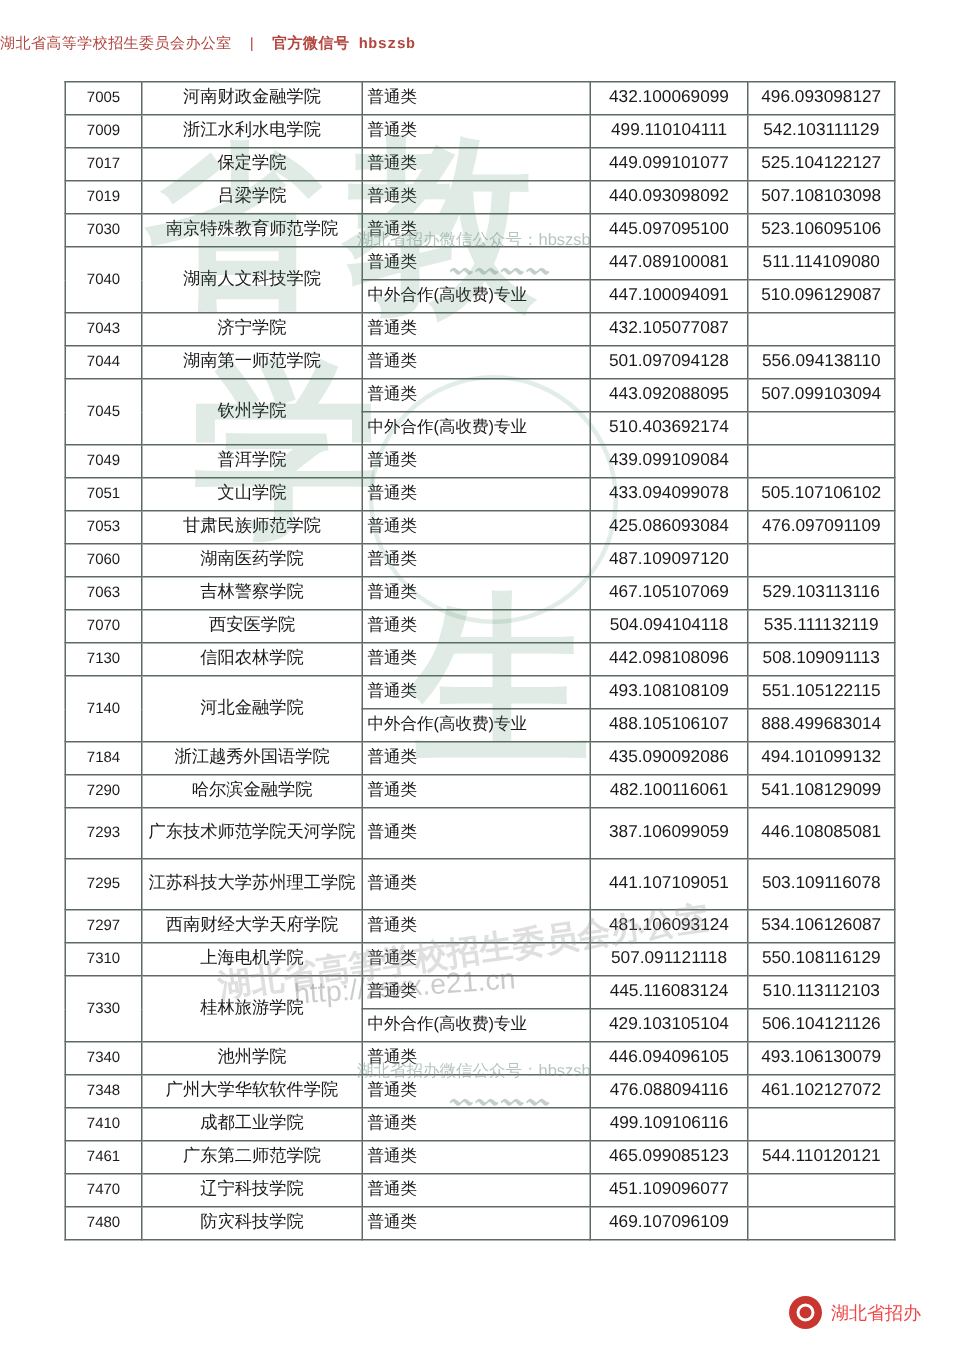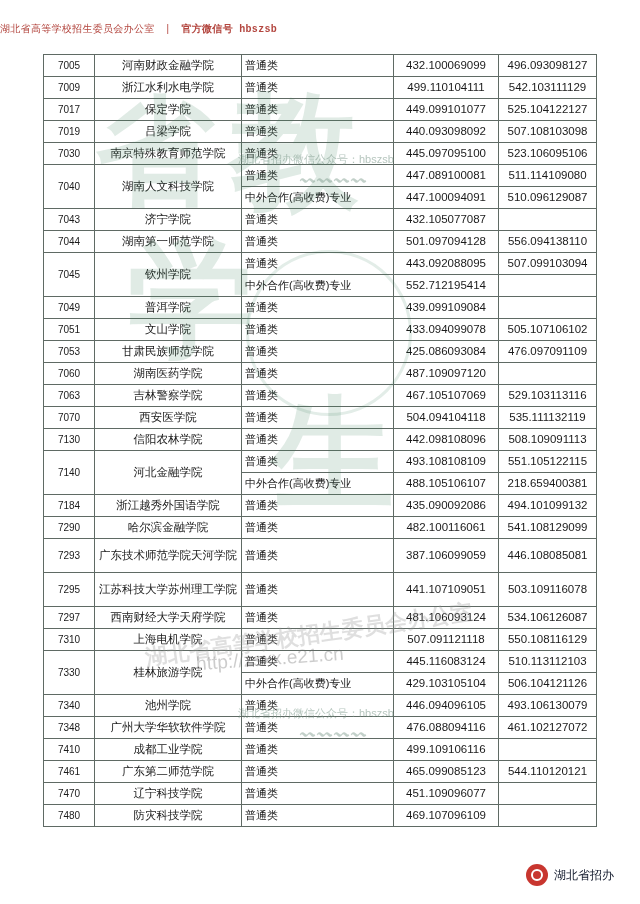--- a/index.html
+++ b/index.html
@@ -164,21 +164,21 @@
     left: 5px;
     top: 5px;
     width: 12px;
     height: 12px;
     border-radius: 50%;
     border: 2px solid #ffffff;
     box-sizing: border-box;
   }
   .badge-text {
     font-size: 12px;
-    color: #0f172a;
+    color: #ef4444;
     white-space: nowrap;
   }
 </style>
 </head>
 <body>
 
 <div class="doc-header">
   <span>湖北省高等学校招生委员会办公室</span>
   <span class="sep">|</span>
   <span class="wx">官方微信号 hbszsb</span>
@@ -283,21 +283,21 @@
 
       <tr>
         <td class="code" rowspan="2">7045</td>
         <td class="name" rowspan="2">钦州学院</td>
         <td class="type">普通类</td>
         <td class="score">443.092088095</td>
         <td class="score">507.099103094</td>
       </tr>
       <tr>
         <td class="type">中外合作(高收费)专业</td>
-        <td class="score">552.712195414</td>
+        <td class="score">510.403692174</td>
         <td class="score"></td>
       </tr>
 
       <tr>
         <td class="code">7049</td>
         <td class="name">普洱学院</td>
         <td class="type">普通类</td>
         <td class="score">439.099109084</td>
         <td class="score"></td>
       </tr>
@@ -353,21 +353,21 @@
       <tr>
         <td class="code" rowspan="2">7140</td>
         <td class="name" rowspan="2">河北金融学院</td>
         <td class="type">普通类</td>
         <td class="score">493.108108109</td>
         <td class="score">551.105122115</td>
       </tr>
       <tr>
         <td class="type">中外合作(高收费)专业</td>
         <td class="score">488.105106107</td>
-        <td class="score">218.659400381</td>
+        <td class="score">888.499683014</td>
       </tr>
 
       <tr>
         <td class="code">7184</td>
         <td class="name">浙江越秀外国语学院</td>
         <td class="type">普通类</td>
         <td class="score">435.090092086</td>
         <td class="score">494.101099132</td>
       </tr>
 

